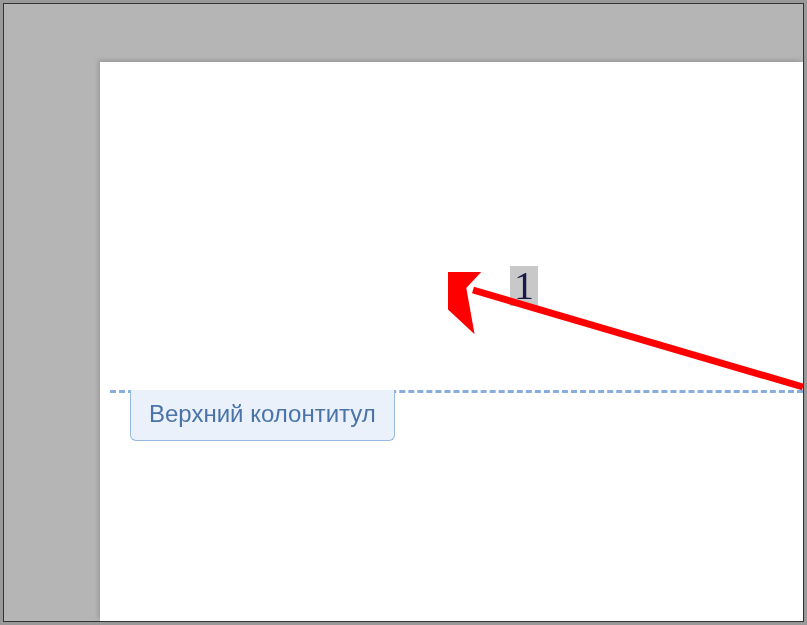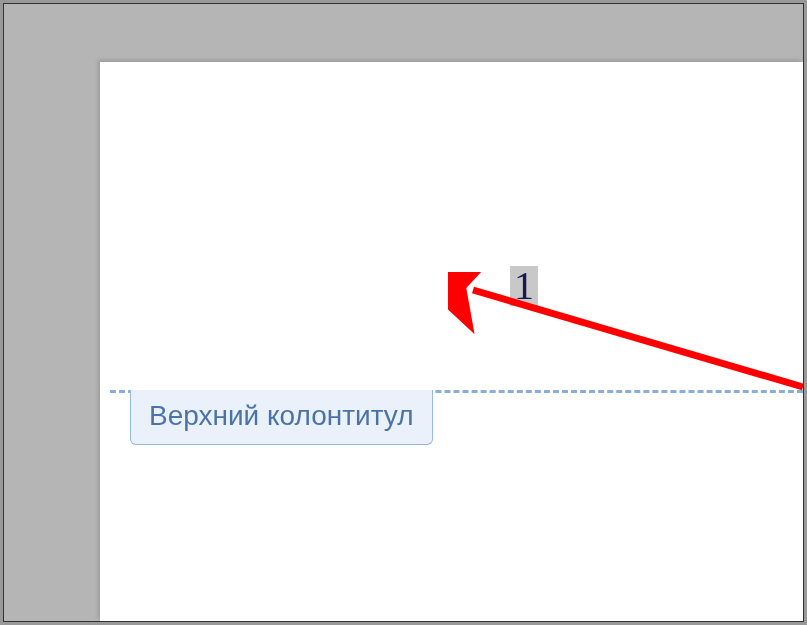--- a/index.html
+++ b/index.html
@@ -69,21 +69,21 @@
     }
     .header-tab {
       position: absolute;
       top: 328px;
       left: 30px;
       background: #eaf1fa;
       border: 1px solid #96b9e2;
       border-top: none;
       border-radius: 0 0 6px 6px;
       padding: 10px 18px 12px 18px;
-      font-size: 28px;
+      font-size: 24px;
       color: #4a74a8;
     }
     .arrow {
       position: absolute;
       top: 268px;
       left: 444px;
       width: 360px;
       height: 140px;
       pointer-events: none;
     }

